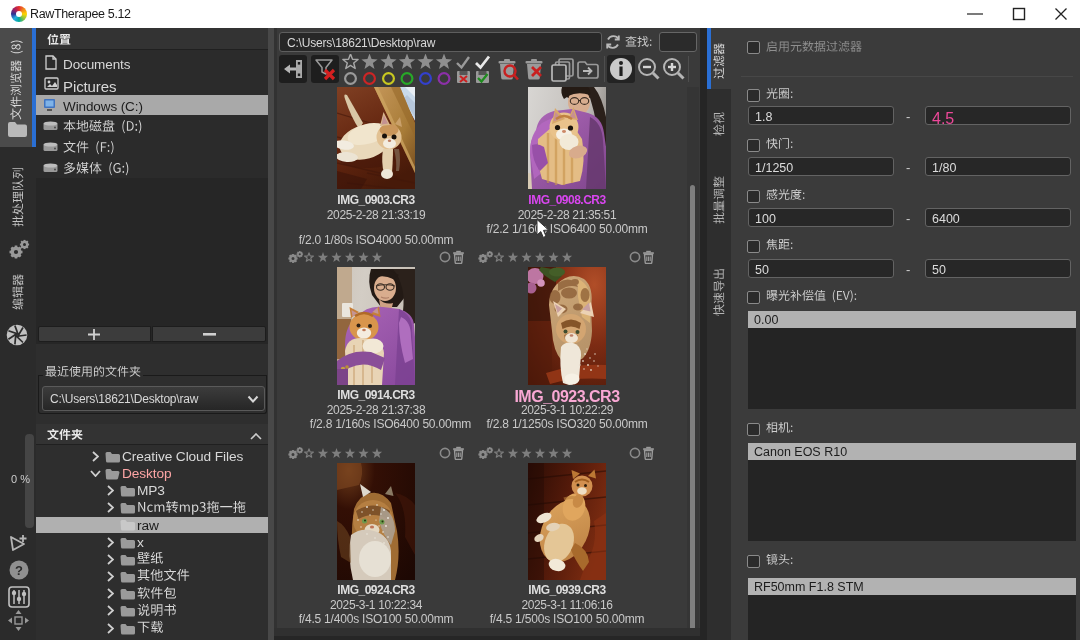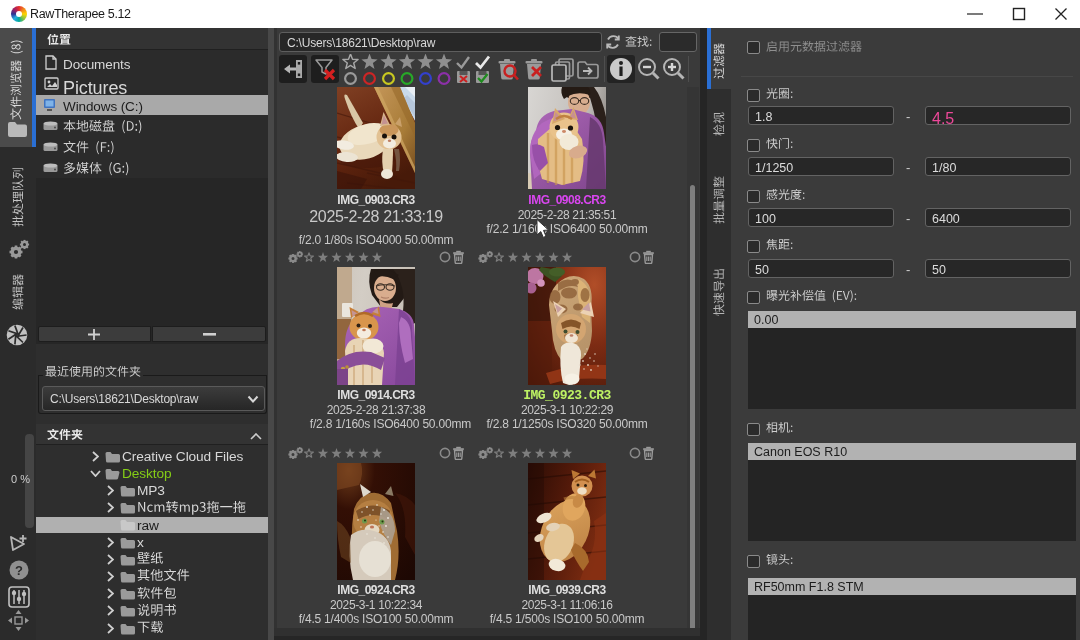--- a/index.html
+++ b/index.html
@@ -97,21 +97,21 @@
 <svg style="position:absolute;left:44px;top:55px" width="15" height="15" viewBox="0 0 15 15">
     <path d="M2 1 h7 l3 3 v10 h-10 Z" fill="none" stroke="#cfcfcf" stroke-width="1.3"></path>
     <path d="M9 1 v3 h3" fill="none" stroke="#cfcfcf" stroke-width="1.3"></path>
   </svg>
 <div style="position:absolute;left:63px;top:57.5px;letter-spacing:-0.1px;font-family:'Liberation Sans',sans-serif;font-size:13.5px;font-weight:400;color:#d8d8d8;white-space:nowrap;line-height:1;">Documents</div>
 <svg style="position:absolute;left:44px;top:76px" width="15" height="15" viewBox="0 0 15 15">
     <rect x="1" y="2" width="13" height="11" rx="1" fill="none" stroke="#cfcfcf" stroke-width="1.3"></rect>
     <circle cx="5" cy="6" r="1.4" fill="#cfcfcf"></circle>
     <path d="M3 11 l3-3 2 2 3-4 2 3 v2 Z" fill="#cfcfcf"></path>
   </svg>
-<div style="position:absolute;left:63px;top:78.5px;letter-spacing:-0.1px;font-family:'Liberation Sans',sans-serif;font-size:18px;font-weight:400;color:#d8d8d8;white-space:nowrap;line-height:1;">Pictures</div>
+<div style="position:absolute;left:63px;top:78.5px;letter-spacing:-0.1px;font-family:'Liberation Sans',sans-serif;font-size:15px;font-weight:400;color:#d8d8d8;white-space:nowrap;line-height:1;">Pictures</div>
 <div style="position:absolute;left:36px;top:95px;width:232px;height:20px;background:#a9a9a9;"></div>
 <svg style="position:absolute;left:43px;top:98px" width="16" height="14" viewBox="0 0 16 14">
     <rect x="1" y="1" width="11" height="9" rx="1" fill="#3f73c0"></rect>
     <rect x="2.5" y="2.5" width="8" height="6" fill="#7fb3e8"></rect>
     <rect x="4" y="11" width="5" height="2" fill="#555"></rect>
   </svg>
 <div style="position:absolute;left:63px;top:99.5px;letter-spacing:-0.1px;font-family:'Liberation Sans',sans-serif;font-size:13.5px;font-weight:400;color:#1c1c1c;white-space:nowrap;line-height:1;">Windows (C:)</div>
 <svg style="position:absolute;left:43px;top:119px" width="15" height="14" viewBox="0 0 15 14">
     <rect x="0.5" y="4" width="14" height="7" rx="1.5" fill="#9a9a9a"></rect>
     <ellipse cx="7.5" cy="4.5" rx="7" ry="2" fill="#bdbdbd"></ellipse>
@@ -169,21 +169,21 @@
 <svg style="position:absolute;left:105px;top:450.5px" width="15" height="12" viewBox="0 0 15 12">
     <path d="M0.5 2.5 q0-1.5 1.5-1.5 h3.5 l1.5 2 h6.5 q1.5 0 1.5 1.5 V10 q0 1.5-1.5 1.5 h-11 q-1.5 0-1.5-1.5 Z" fill="#9a9a9a"></path>
   </svg>
 <div style="position:absolute;left:122px;top:450.0px;letter-spacing:-0.1px;font-family:'Liberation Sans',sans-serif;font-size:13.7px;font-weight:400;color:#d8d8d8;white-space:nowrap;line-height:1;">Creative Cloud Files</div>
 <svg style="position:absolute;left:90px;top:469.7px" width="11" height="7" viewBox="0 0 11 7">
     <path d="M1 1 L5.5 6 L10 1" fill="none" stroke="#cfcfcf" stroke-width="1.8"></path>
   </svg>
 <svg style="position:absolute;left:105px;top:467.7px" width="15" height="12" viewBox="0 0 15 12">
     <path d="M0.5 2.5 q0-1.5 1.5-1.5 h3.5 l1.5 2 h6 q1.5 0 1.5 1.5 l-1.5 6 q-0.3 1-1.5 1 h-9 q-1.5 0-1.5-1.5 Z" fill="#9a9a9a"></path>
   </svg>
-<div style="position:absolute;left:122px;top:467.2px;letter-spacing:-0.1px;font-family:'Liberation Sans',sans-serif;font-size:13.7px;font-weight:400;color:#84cc16;white-space:nowrap;line-height:1;">Desktop</div>
+<div style="position:absolute;left:122px;top:467.2px;letter-spacing:-0.1px;font-family:'Liberation Sans',sans-serif;font-size:13.7px;font-weight:400;color:#fca5a5;white-space:nowrap;line-height:1;">Desktop</div>
 <svg style="position:absolute;left:107px;top:484.9px" width="7" height="11" viewBox="0 0 7 11">
     <path d="M1 1 L6 5.5 L1 10" fill="none" stroke="#cfcfcf" stroke-width="1.8"></path>
   </svg>
 <svg style="position:absolute;left:120px;top:484.9px" width="15" height="12" viewBox="0 0 15 12">
     <path d="M0.5 2.5 q0-1.5 1.5-1.5 h3.5 l1.5 2 h6.5 q1.5 0 1.5 1.5 V10 q0 1.5-1.5 1.5 h-11 q-1.5 0-1.5-1.5 Z" fill="#9a9a9a"></path>
   </svg>
 <div style="position:absolute;left:137px;top:484.4px;letter-spacing:-0.1px;font-family:'Liberation Sans',sans-serif;font-size:13.7px;font-weight:400;color:#d8d8d8;white-space:nowrap;line-height:1;">MP3</div>
 <svg style="position:absolute;left:107px;top:502.09999999999997px" width="7" height="11" viewBox="0 0 7 11">
     <path d="M1 1 L6 5.5 L1 10" fill="none" stroke="#cfcfcf" stroke-width="1.8"></path>
   </svg>
@@ -488,29 +488,29 @@
 <svg style="position:absolute;left:629px;top:447px" width="12" height="12" viewBox="0 0 12 12">
     <circle cx="6" cy="6" r="4.6" fill="none" stroke="#8a8a8a" stroke-width="1.6"></circle>
   </svg>
 <svg style="position:absolute;left:642px;top:446px" width="13" height="14" viewBox="0 0 13 14">
     <path d="M2.5 4.5 h8 l-0.7 8 q-0.1 1-1.1 1 h-4.4 q-1 0-1.1-1 Z" fill="none" stroke="#9a9a9a" stroke-width="1.4"></path>
     <rect x="1.2" y="2.2" width="10.6" height="1.7" fill="#9a9a9a"></rect>
     <rect x="4.2" y="0.8" width="4.6" height="1.7" fill="#9a9a9a"></rect>
     <path d="M4.8 6.5 v4.5 M6.5 6.5 v4.5 M8.2 6.5 v4.5" stroke="#9a9a9a" stroke-width="1.1"></path>
   </svg>
 <div style="position:absolute;left:281px;top:194px;width:190px;text-align:center;letter-spacing:-0.5px;font-family:'Liberation Sans',sans-serif;font-size:12px;font-weight:700;color:#dedede;white-space:nowrap;line-height:1;">IMG_0903.CR3</div>
-<div style="position:absolute;left:281px;top:208.5px;width:190px;text-align:center;letter-spacing:-0.35px;font-family:'Liberation Sans',sans-serif;font-size:16px;font-weight:400;color:#c9c9c9;white-space:nowrap;line-height:1;">2025-2-28 21:33:19</div>
+<div style="position:absolute;left:281px;top:208.5px;width:190px;text-align:center;letter-spacing:-0.35px;font-family:'Liberation Sans',sans-serif;font-size:12px;font-weight:400;color:#c9c9c9;white-space:nowrap;line-height:1;">2025-2-28 21:33:19</div>
 <div style="position:absolute;left:281px;top:234px;width:190px;text-align:center;letter-spacing:-0.2px;font-family:'Liberation Sans',sans-serif;font-size:12px;font-weight:400;color:#c9c9c9;white-space:nowrap;line-height:1;">f/2.0 1/80s ISO4000 50.00mm</div>
 <div style="position:absolute;left:472px;top:194px;width:190px;text-align:center;letter-spacing:-0.5px;font-family:'Liberation Sans',sans-serif;font-size:12px;font-weight:700;color:#d946ef;white-space:nowrap;line-height:1;">IMG_0908.CR3</div>
 <div style="position:absolute;left:472px;top:208.5px;width:190px;text-align:center;letter-spacing:-0.35px;font-family:'Liberation Sans',sans-serif;font-size:12px;font-weight:400;color:#c9c9c9;white-space:nowrap;line-height:1;">2025-2-28 21:35:51</div>
 <div style="position:absolute;left:472px;top:222.5px;width:190px;text-align:center;letter-spacing:-0.2px;font-family:'Liberation Sans',sans-serif;font-size:12px;font-weight:400;color:#c9c9c9;white-space:nowrap;line-height:1;">f/2.2 1/160s ISO6400 50.00mm</div>
 <div style="position:absolute;left:281px;top:389px;width:190px;text-align:center;letter-spacing:-0.5px;font-family:'Liberation Sans',sans-serif;font-size:12px;font-weight:700;color:#dedede;white-space:nowrap;line-height:1;">IMG_0914.CR3</div>
 <div style="position:absolute;left:281px;top:403.5px;width:190px;text-align:center;letter-spacing:-0.35px;font-family:'Liberation Sans',sans-serif;font-size:12px;font-weight:400;color:#c9c9c9;white-space:nowrap;line-height:1;">2025-2-28 21:37:38</div>
 <div style="position:absolute;left:281px;top:417.5px;width:190px;text-align:right;letter-spacing:-0.2px;font-family:'Liberation Sans',sans-serif;font-size:12px;font-weight:400;color:#c9c9c9;white-space:nowrap;line-height:1;">f/2.8 1/160s ISO6400 50.00mm</div>
-<div style="position:absolute;left:472px;top:389px;width:190px;text-align:center;letter-spacing:-0.5px;font-family:Liberation Mono, monospace;font-size:13px;font-weight:700;color:#bef264;white-space:nowrap;line-height:1;">IMG_0923.CR3</div>
+<div style="position:absolute;left:472px;top:389px;width:190px;text-align:center;letter-spacing:-0.5px;font-family:Liberation Sans, sans-serif;font-size:16px;font-weight:700;color:#f9a8d4;white-space:nowrap;line-height:1;">IMG_0923.CR3</div>
 <div style="position:absolute;left:472px;top:403.5px;width:190px;text-align:center;letter-spacing:-0.35px;font-family:'Liberation Sans',sans-serif;font-size:12px;font-weight:400;color:#c9c9c9;white-space:nowrap;line-height:1;">2025-3-1 10:22:29</div>
 <div style="position:absolute;left:472px;top:417.5px;width:190px;text-align:center;letter-spacing:-0.2px;font-family:'Liberation Sans',sans-serif;font-size:12px;font-weight:400;color:#c9c9c9;white-space:nowrap;line-height:1;">f/2.8 1/1250s ISO320 50.00mm</div>
 <div style="position:absolute;left:281px;top:584px;width:190px;text-align:center;letter-spacing:-0.5px;font-family:'Liberation Sans',sans-serif;font-size:12px;font-weight:700;color:#dedede;white-space:nowrap;line-height:1;">IMG_0924.CR3</div>
 <div style="position:absolute;left:281px;top:598.5px;width:190px;text-align:center;letter-spacing:-0.35px;font-family:'Liberation Sans',sans-serif;font-size:12px;font-weight:400;color:#c9c9c9;white-space:nowrap;line-height:1;">2025-3-1 10:22:34</div>
 <div style="position:absolute;left:281px;top:612.5px;width:190px;text-align:center;letter-spacing:-0.2px;font-family:'Liberation Sans',sans-serif;font-size:12px;font-weight:400;color:#c9c9c9;white-space:nowrap;line-height:1;">f/4.5 1/400s ISO100 50.00mm</div>
 <div style="position:absolute;left:472px;top:584px;width:190px;text-align:center;letter-spacing:-0.5px;font-family:'Liberation Sans',sans-serif;font-size:12px;font-weight:700;color:#dedede;white-space:nowrap;line-height:1;">IMG_0939.CR3</div>
 <div style="position:absolute;left:472px;top:598.5px;width:190px;text-align:center;letter-spacing:-0.35px;font-family:'Liberation Sans',sans-serif;font-size:12px;font-weight:400;color:#c9c9c9;white-space:nowrap;line-height:1;">2025-3-1 11:06:16</div>
 <div style="position:absolute;left:472px;top:612.5px;width:190px;text-align:center;letter-spacing:-0.2px;font-family:'Liberation Sans',sans-serif;font-size:12px;font-weight:400;color:#c9c9c9;white-space:nowrap;line-height:1;">f/4.5 1/500s ISO100 50.00mm</div>
 <svg style="position:absolute;left:337px;top:87px" width="78" height="102" viewBox="0 0 78 102">
 <defs>

